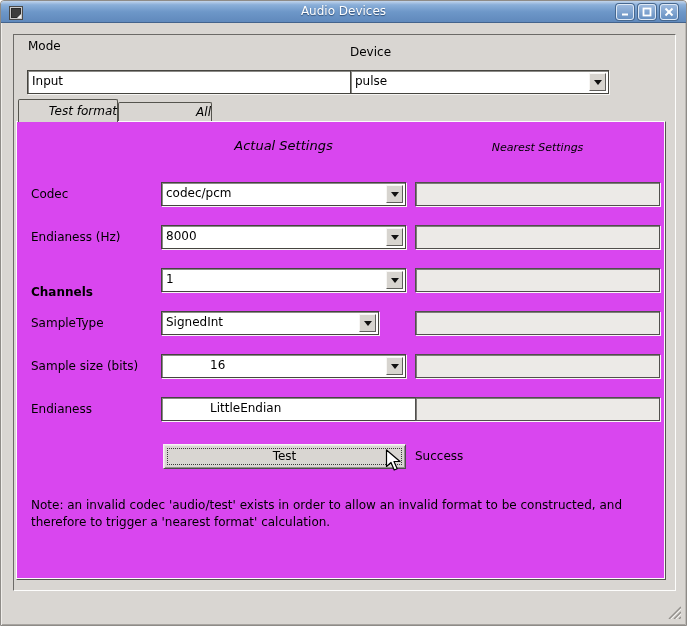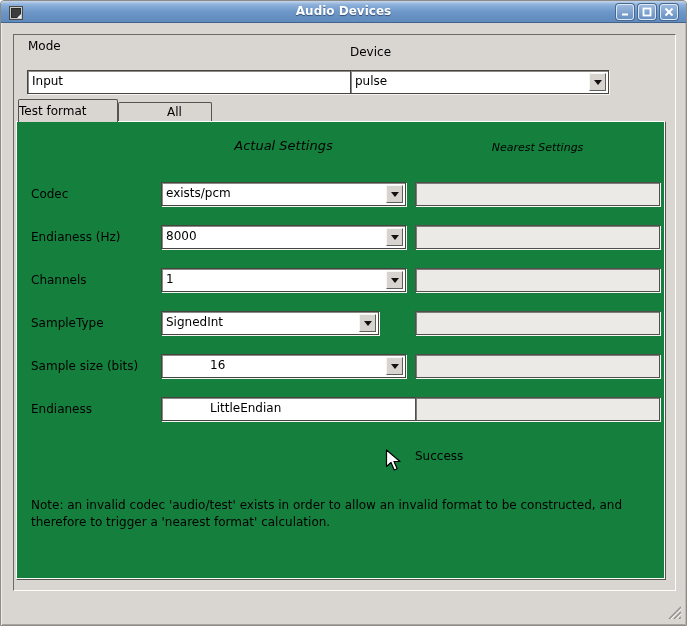--- a/index.html
+++ b/index.html
@@ -13,21 +13,21 @@
     box-shadow: inset 1px 0 0 #efedea, inset -1px 0 0 #bdbab6, inset 0 -1px 0 #a7a4a0;
   }
   
   .titlebar {
     position:absolute; left:0; top:0; right:0; height:22px;
     background:linear-gradient(180deg,#c2d5ec 0,#8bafd9 18%,#6d97c8 52%,#6089bc 100%);
     border-bottom:1px solid #43638c; border-radius:3px 3px 0 0;
   }
   .title-text {
     position:absolute; left:0; right:0; top:0; height:38px;
-    text-align:center; line-height:21px; font-size:12px; font-weight:bold;
+    text-align:center; line-height:21px; font-size:12px; font-weight:normal;
     color:#ffffff; text-shadow:0 1px 1px rgba(30,55,90,.75);
   }
   .title-icon { position:absolute; left:8px; top:4px; width:14px; height:14px; }
   .win-btns { position:absolute; top:3px; right:8px; display:flex; gap:4px; }
   .win-btn {
     width:18px; height:16px; border-radius:3px;
     border:1px solid #dfe9f5;
     background:linear-gradient(180deg,#9cb9de,#6690c2);
     box-shadow:0 0 0 1px #47688f;
     display:flex; align-items:center; justify-content:center;
@@ -59,30 +59,31 @@
   }
   
   .nearest-field {
     position:absolute; height:24px; width:245px;
     background:#eceae7;
     border:1px solid #504f4c;
     box-shadow:1px 1px 0 #f8f7f5, inset 1px 1px 0 #7e7c79;
   }
   
   .tab {
-    position:absolute; font-size:12px; text-align:left;
+    position:absolute; font-size:12px; text-align:right;
     background:#d9d6d2;
     border:1px solid #55544e; border-bottom:none;
     border-radius:2px 2px 0 0;
+    font-style:italic;
   }
   .tab.selected { left:4px; top:64px; width:100px; height:23px; line-height:23px; z-index:3; }
   .tab.unselected { left:104px; top:67px; width:94px; height:24px; line-height:19px; z-index:1;padding-left:48px; }
   .tab-pane {
     position:absolute; left:2px; top:86px; width:650px; height:459px;
-    background:#15803d; z-index:2;
+    background:#d946ef; z-index:2;
     border:1px solid; border-color:#fbfbfa #54534e #54534e #fbfbfa;
     box-shadow:inset -1px -1px 0 #fbfbfa;
   }
   .col-header { position:absolute; font-style:italic; text-align:center; white-space:nowrap; }
   .hdr-actual  { left:144px; width:245px; top:16px; font-size:13px; }
   .hdr-nearest { left:398px; width:245px; top:19px; font-size:11px; }
   .row-label   { left:14px; line-height:24px; }
   
   .test-btn {
     position:absolute; left:146px; top:322px; width:243px; height:25px;
@@ -158,41 +159,41 @@
     <div class="tab unselected">All formats</div>
 
     <div class="tab-pane">
 
       <div class="col-header hdr-actual">Actual Settings</div>
       <div class="col-header hdr-nearest">Nearest Settings</div>
 
       <div>
         <div class="field-label row-label" style="top:60px;">Codec</div>
         <div class="combo" style="left:144px; top:60px; width:245px;">
-          <span>exists/pcm</span>
+          <span>codec/pcm</span>
           <span class="combo-arrow-btn">
             <span class="tri-down"></span>
           </span>
         </div>
         <div class="nearest-field" style="left:398px; top:60px;"></div>
       </div>
 
       <div>
         <div class="field-label row-label" style="top:103px;">Endianess (Hz)</div>
         <div class="combo" style="left:144px; top:103px; width:245px;">
           <span>8000</span>
           <span class="combo-arrow-btn">
             <span class="tri-down"></span>
           </span>
         </div>
         <div class="nearest-field" style="left:398px; top:103px;"></div>
       </div>
 
       <div>
-        <div class="field-label row-label" style="top:146px;">Channels</div>
+        <div class="field-label row-label" style="top:158px;font-weight:bold;">Channels</div>
         <div class="combo" style="left:144px; top:146px; width:245px;">
           <span>1</span>
           <span class="combo-arrow-btn">
             <span class="tri-down"></span>
           </span>
         </div>
         <div class="nearest-field" style="left:398px; top:146px;"></div>
       </div>
 
       <div>
@@ -221,20 +222,21 @@
         <div class="field-label row-label" style="top:275px;">Endianess</div>
         <div class="combo" style="left:144px; top:275px; width:279px;padding-left:48px;">
           <span>LittleEndian</span>
           <span class="combo-arrow-btn">
             <span class="tri-down"></span>
           </span>
         </div>
         <div class="nearest-field" style="left:398px; top:275px;"></div>
       </div>
 
+      <div class="test-btn">Test</div>
       <div class="status-label">Success</div>
 
       <div class="note-text">Note: an invalid codec 'audio/test' exists in order to allow an invalid format to be constructed, and therefore to trigger a 'nearest format' calculation.</div>
     </div>
   </div>
 
   <div class="resize-grip">
     <svg width="16" height="16" viewBox="0 0 16 16">
       <line x1="4" y1="16" x2="16" y2="4" stroke="#93908c" stroke-width="1.4"></line>
       <line x1="5" y1="17" x2="17" y2="5" stroke="#f4f3f1" stroke-width="1"></line>

